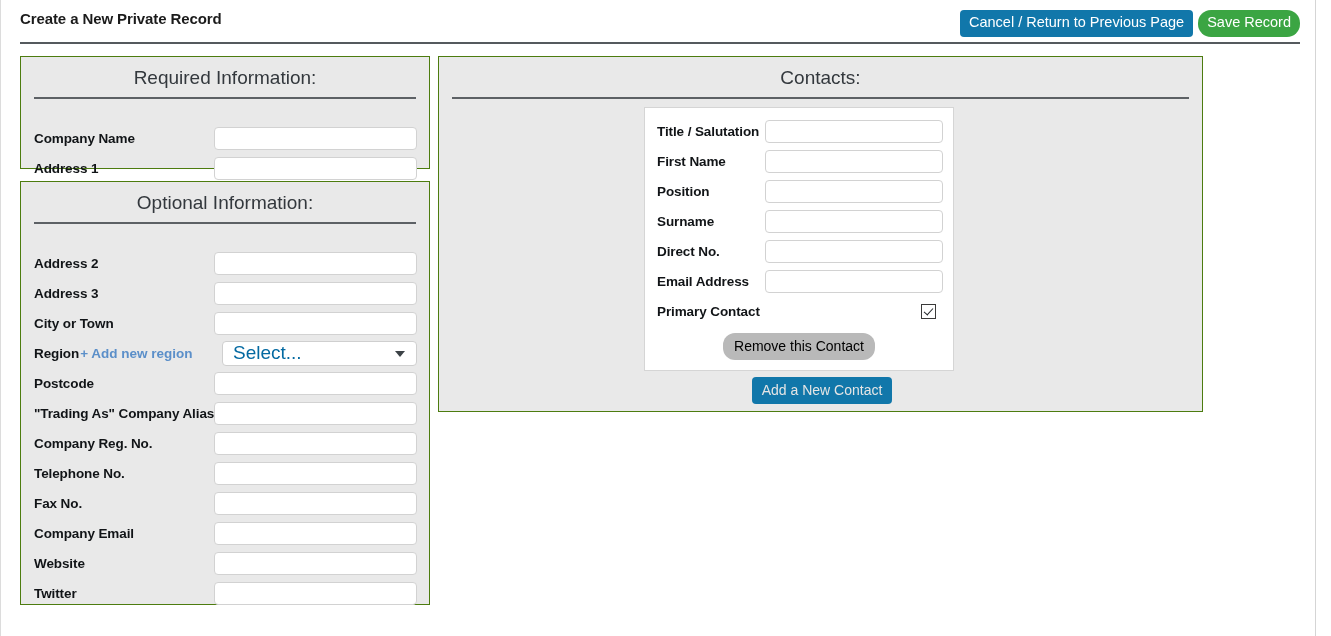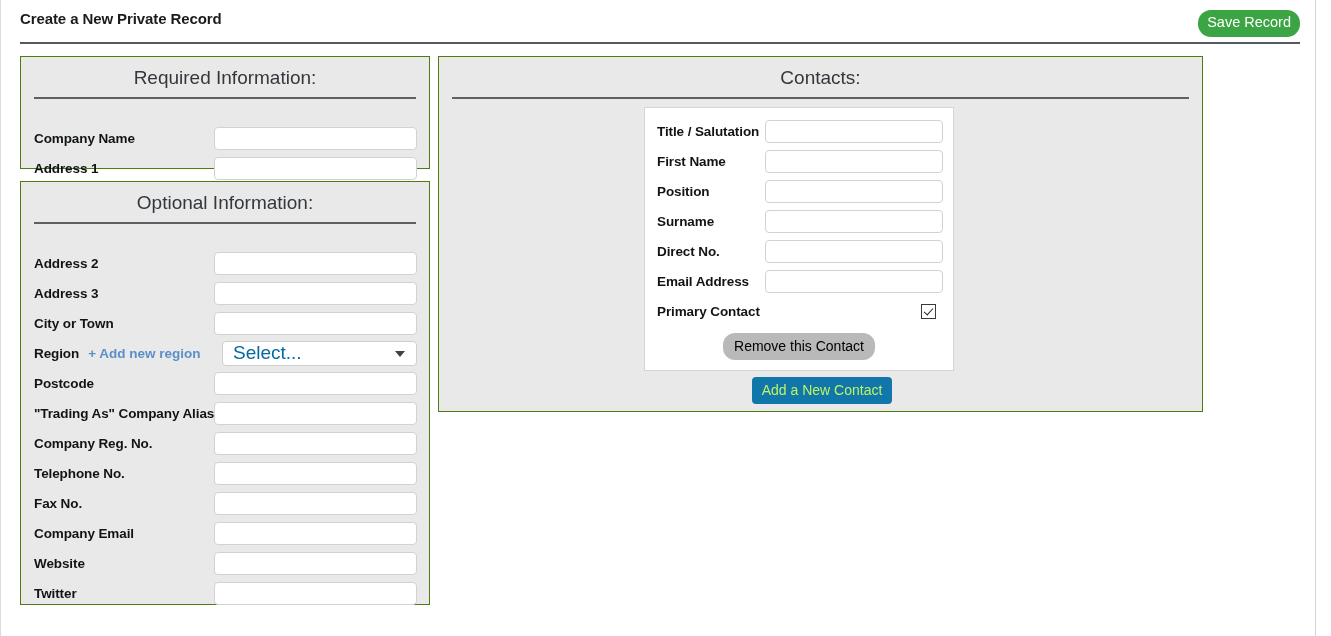--- a/index.html
+++ b/index.html
@@ -135,21 +135,21 @@
     font-size: 13px;
     padding: 0 6px;
     color: #111;
     outline: none;
   }
 
   .link-add {
     font-size: 13.5px;
     font-weight: bold;
     color: #5b8fc9;
-    margin-left: 9px;
+    margin-left: 1px;
     text-decoration: none;
     white-space: nowrap;
     cursor: pointer;
   }
 
   
   .select {
     position: relative;
     background: #ffffff;
     border: 1px solid #cfcfcf;
@@ -232,37 +232,38 @@
   .panel-btn-row {
     position: absolute;
     left: 205px;
     top: 320px;
     width: 356px;
     display: flex;
     justify-content: center;
   }
   .btn-add-contact {
     background: #1177aa;
-    color: #bef264;
+    color: #e5e5e5;
     border: none;
     border-radius: 4px;
     font-family: "Liberation Sans", sans-serif;
     font-size: 14px;
     padding: 5px 10px 6px 10px;
     cursor: pointer;
   }
 </style>
 </head>
 <body>
 
 <div class="page">
 
   <div class="header">
     <div class="page-title">Create a New Private Record</div>
     <div class="header-actions">
+      <button class="btn btn-cancel">Cancel / Return to Previous Page</button>
       <button class="btn btn-save">Save Record</button>
     </div>
   </div>
   <div class="header-rule"></div>
 
   <div class="panel panel-required">
     <div class="panel-title">Required Information:</div>
     <div class="panel-rule"></div>
     <div class="rows">
 

